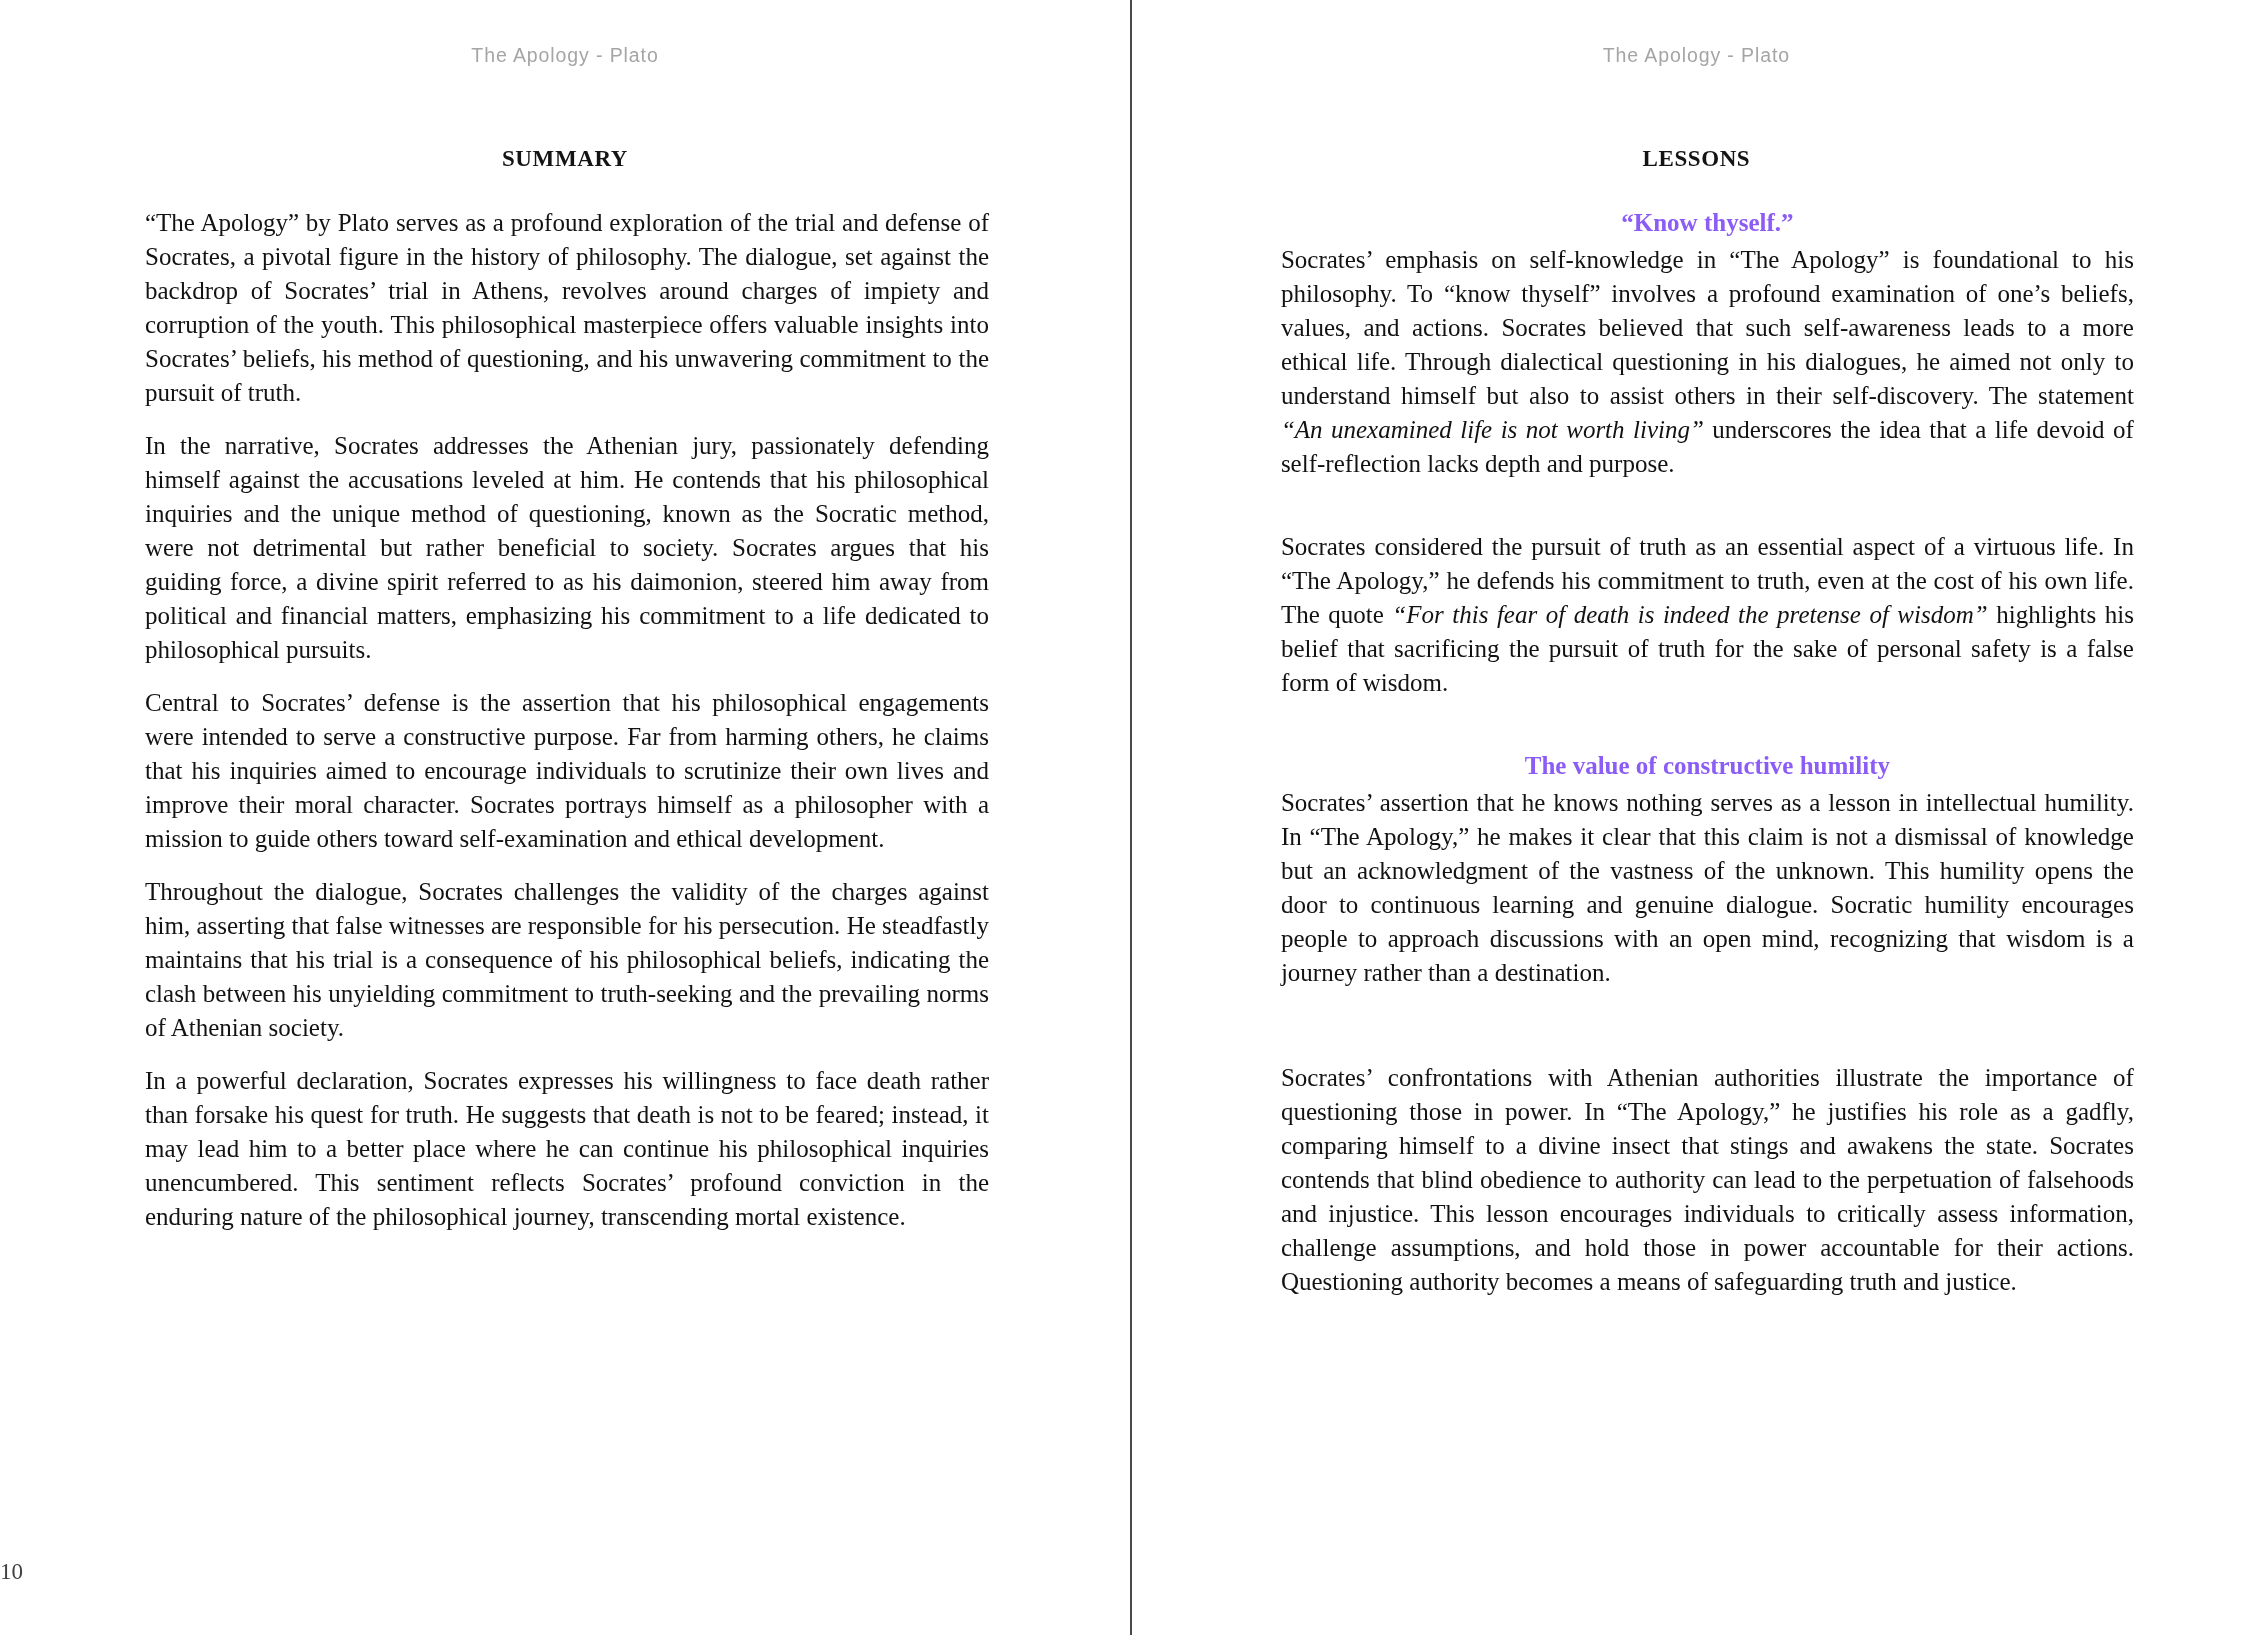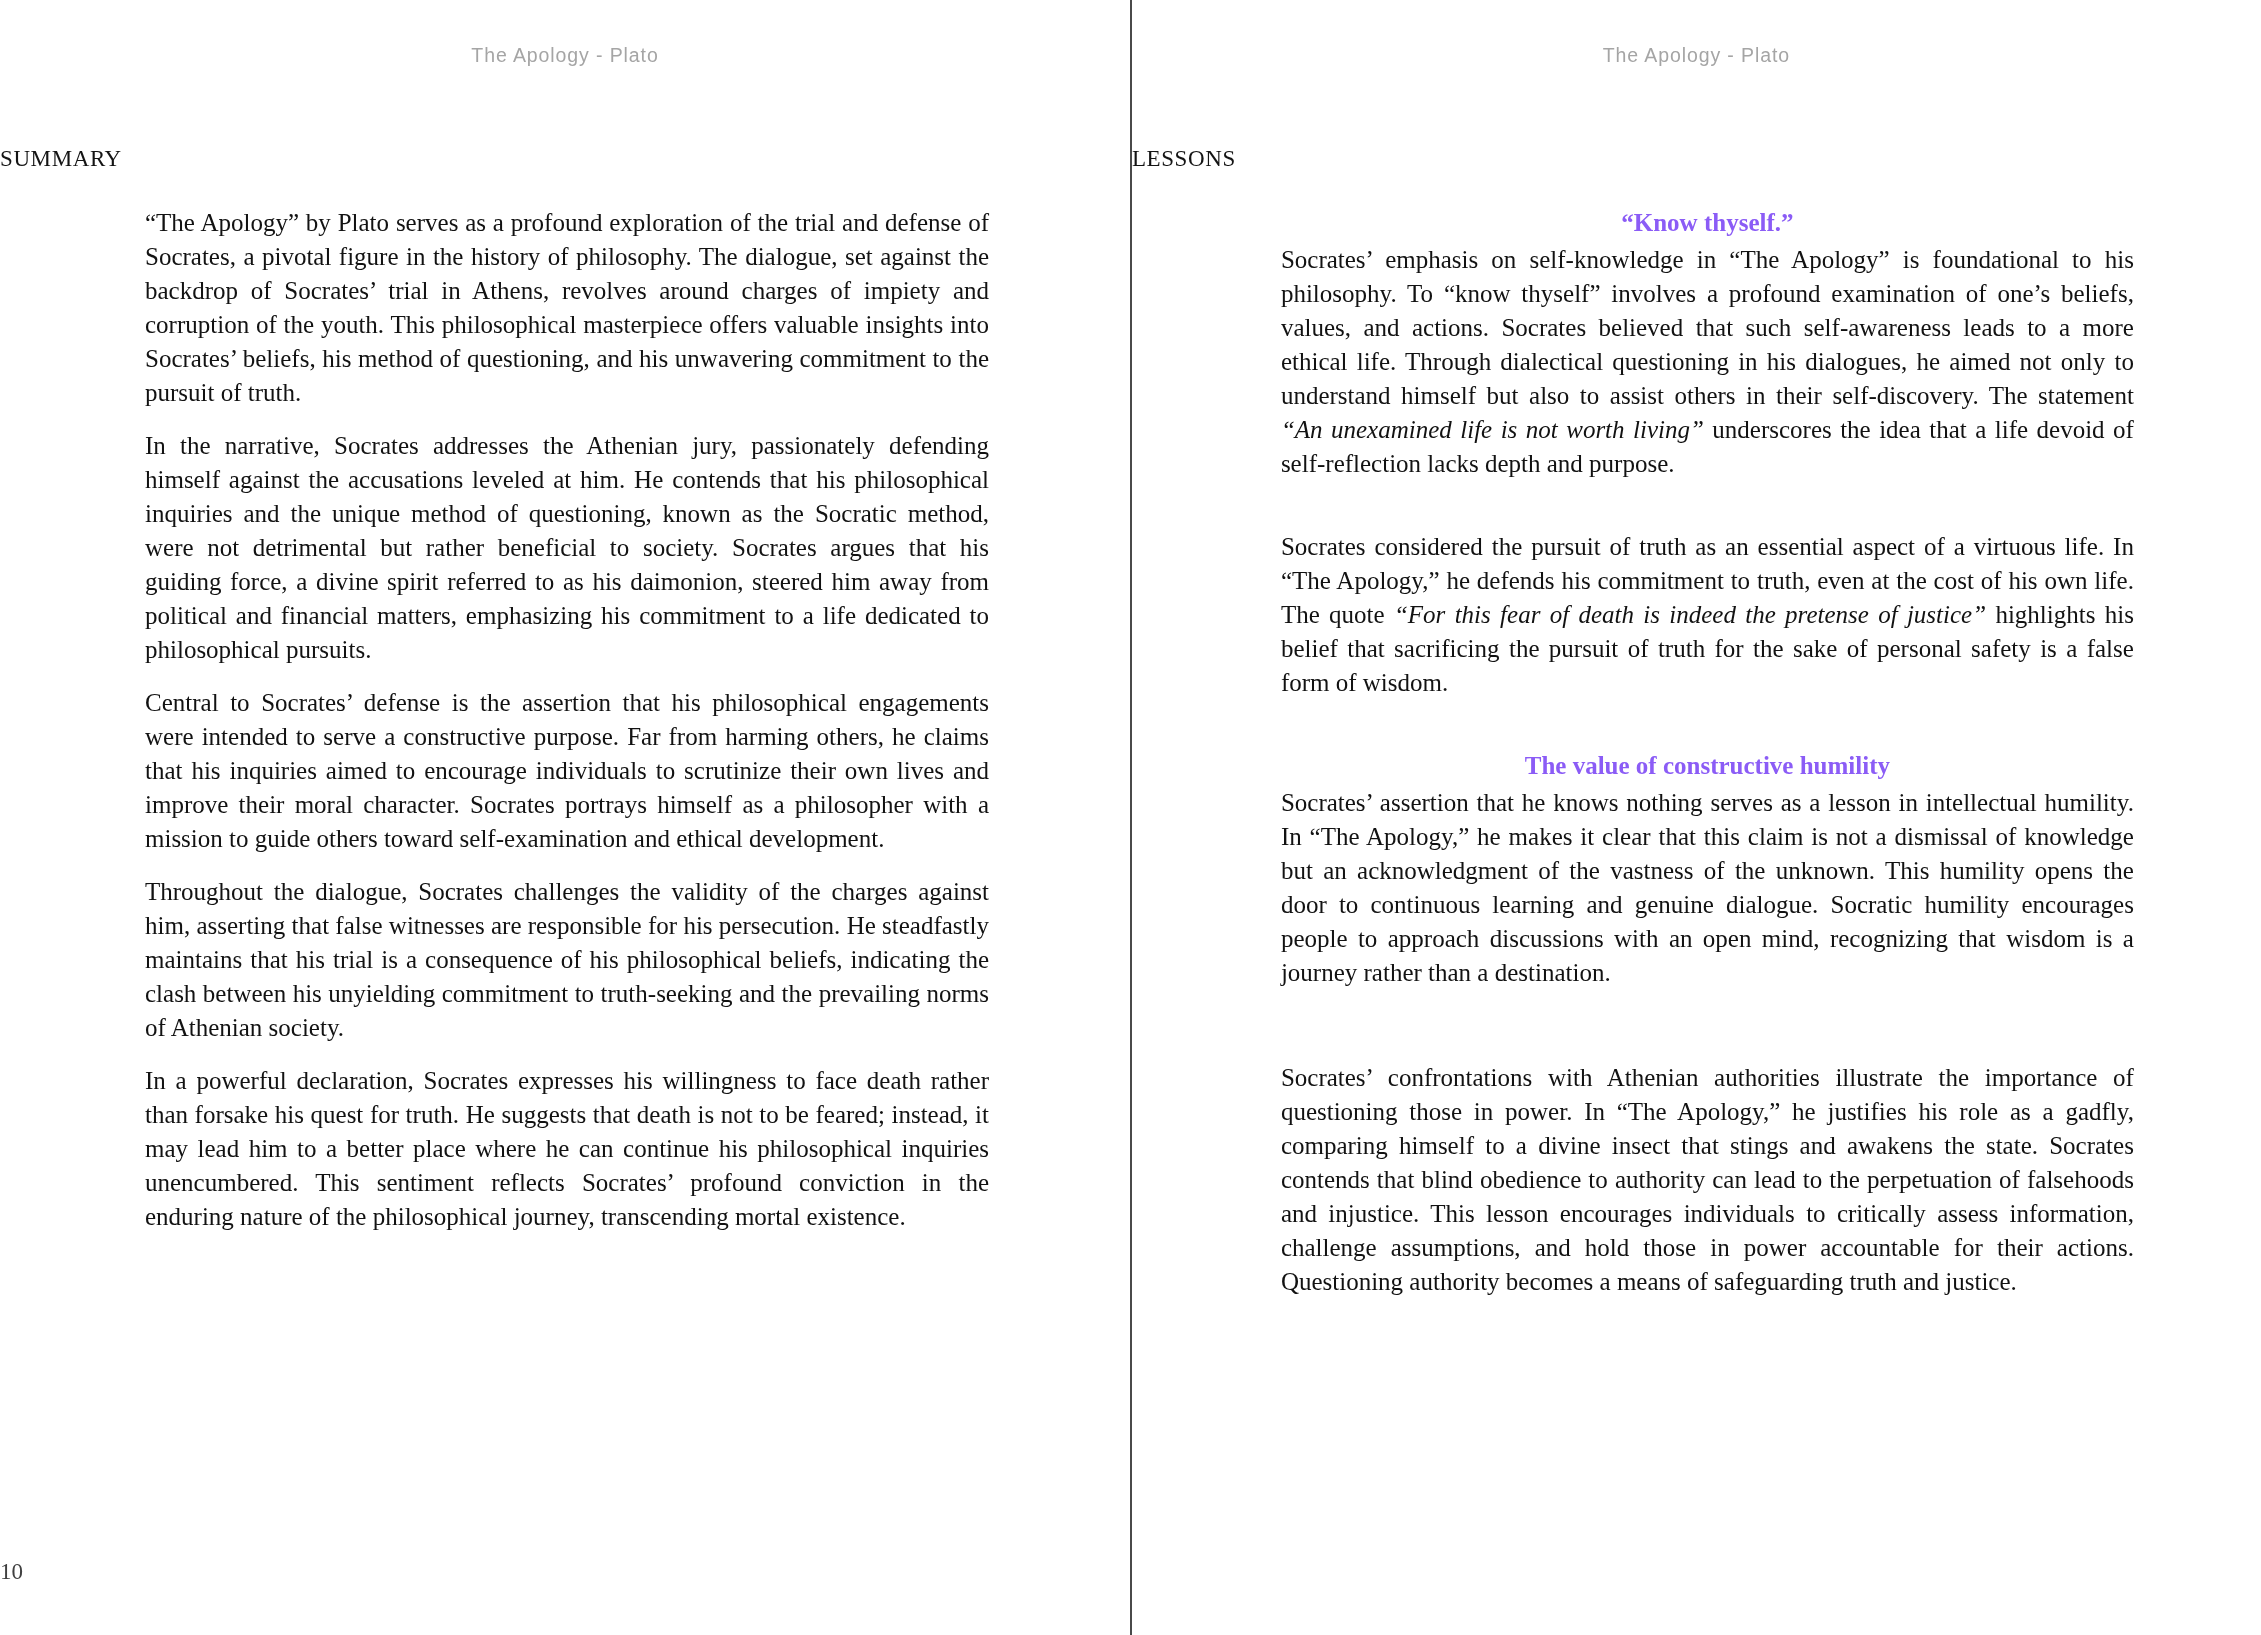--- a/index.html
+++ b/index.html
@@ -44,23 +44,24 @@
     font-weight: 300;
     font-size: 19.5px;
     letter-spacing: 0.9px;
     color: #a5a5a5;
   }
   .page-title {
     position: absolute;
     top: 144px;
     left: 0;
     width: 100%;
+    text-align: center;
     font-size: 23px;
     line-height: 29px;
-    font-weight: 400;
+    font-weight: 700;
     letter-spacing: 0.6px;
     color: #141414;
     margin: 0;
   }
   .text-block {
     position: absolute;
     top: 206px;
     font-size: 25px;
     line-height: 34px;
     text-align: justify;
@@ -127,21 +128,21 @@
     <h1 class="page-title">LESSONS</h1>
 
     <div class="text-block">
 
       <div class="section">
         <h2>“Know thyself.”</h2>
         <p>Socrates’ emphasis on self-knowledge in “The Apology” is foundational to his philosophy. To “know thyself” involves a profound examination of one’s beliefs, values, and actions. Socrates believed that such self-awareness leads to a more ethical life. Through dialectical questioning in his dialogues, he aimed not only to understand himself but also to assist others in their self-discovery. The statement <i>“An unexamined life is not worth living”</i> underscores the idea that a life devoid of self-reflection lacks depth and purpose.</p>
       </div>
 
       <div class="section">
-        <p>Socrates considered the pursuit of truth as an essential aspect of a virtuous life. In “The Apology,” he defends his commitment to truth, even at the cost of his own life. The quote <i>“For this fear of death is indeed the pretense of justice”</i> highlights his belief that sacrificing the pursuit of truth for the sake of personal safety is a false form of wisdom.</p>
+        <p>Socrates considered the pursuit of truth as an essential aspect of a virtuous life. In “The Apology,” he defends his commitment to truth, even at the cost of his own life. The quote <i>“For this fear of death is indeed the pretense of wisdom”</i> highlights his belief that sacrificing the pursuit of truth for the sake of personal safety is a false form of wisdom.</p>
       </div>
 
       <div class="section">
         <h2>The value of constructive humility</h2>
         <p>Socrates’ assertion that he knows nothing serves as a lesson in intellectual humility. In “The Apology,” he makes it clear that this claim is not a dismissal of knowledge but an acknowledgment of the vastness of the unknown. This humility opens the door to continuous learning and genuine dialogue. Socratic humility encourages people to approach discussions with an open mind, recognizing that wisdom is a journey rather than a destination.</p>
       </div>
 
       <div class="section">
         <p>Socrates’ confrontations with Athenian authorities illustrate the importance of questioning those in power. In “The Apology,” he justifies his role as a gadfly, comparing himself to a divine insect that stings and awakens the state. Socrates contends that blind obedience to authority can lead to the perpetuation of falsehoods and injustice. This lesson encourages individuals to critically assess information, challenge assumptions, and hold those in power accountable for their actions. Questioning authority becomes a means of safeguarding truth and justice.</p>
       </div>

